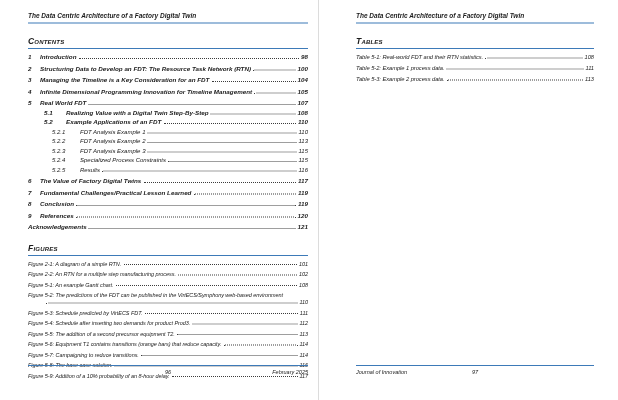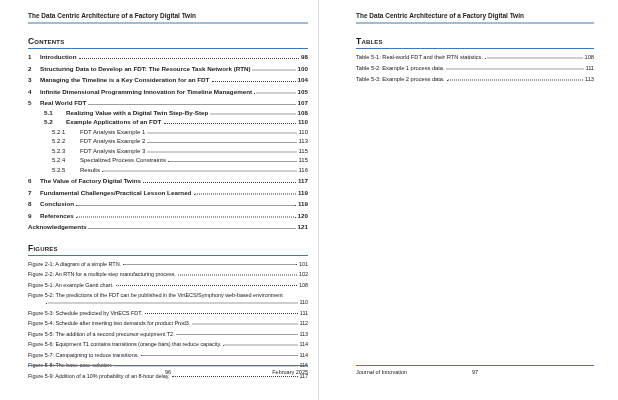--- a/index.html
+++ b/index.html
@@ -1,19 +1,19 @@
 <!DOCTYPE html>
 <html style="--accent: #3d7ab8;"><head>
 <meta charset="utf-8">
 <style>
   :root { --accent:#3d7ab8; --ink:#1b1b1b; }
   html,body { margin:0; padding:0; background:#ffffff; }
   .spread {
     position:relative; width:618px; height:400px; background:#ffffff;
-    overflow:hidden; font-family:"Liberation Sans", sans-serif; color:var(--ink);
+    overflow:hidden; font-family:"Liberation Sans", sans-serif; color:var(--ink);font-style:italic;
   }
   .divider { position:absolute; left:318px; top:0; width:1px; height:400px; background:#dcdcdc; }
   .page { position:absolute; top:0; height:400px; }
   #pageL { left:0; width:318px; }
   #pageR { left:329px; width:299px; }
   .inner { position:absolute; top:12px; transform:scale(0.5); transform-origin:0 0; }
   #pageL .inner { left:28px; width:560px; height:776px; }
   #pageR .inner { left:27px; width:476px; height:776px; }
 
   .running-header {

